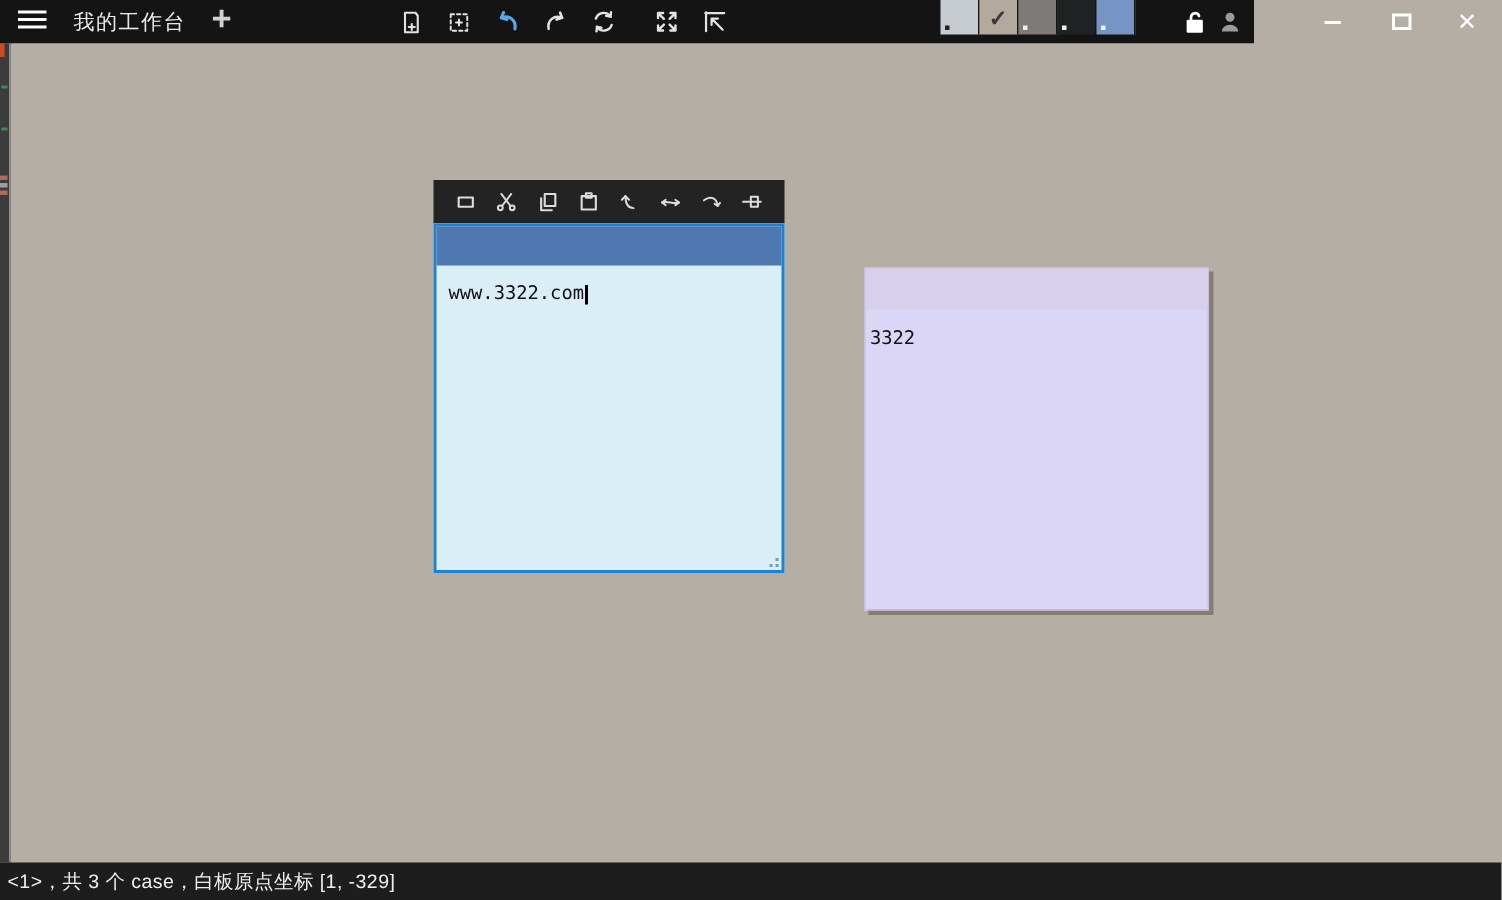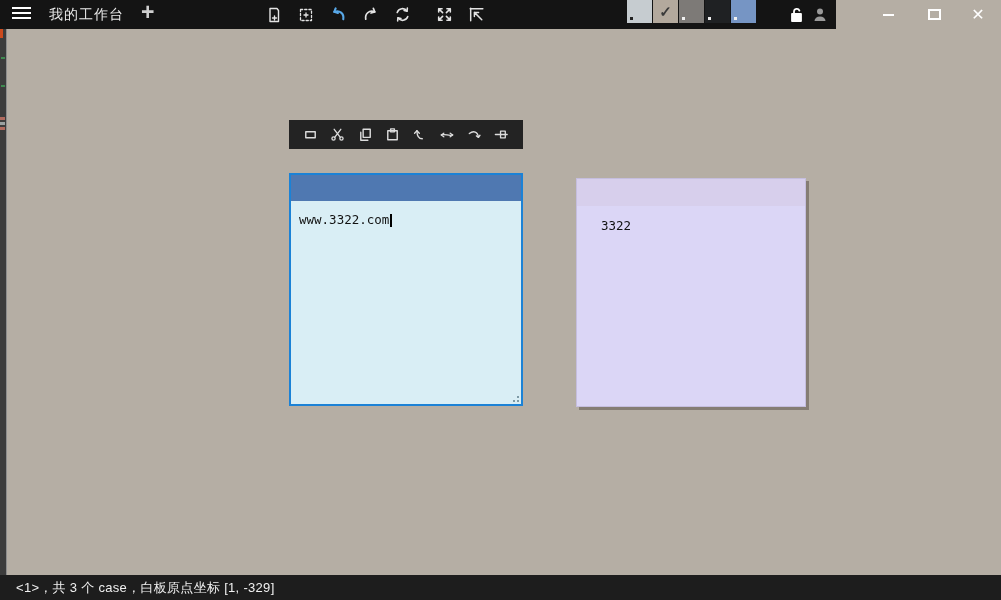--- a/index.html
+++ b/index.html
@@ -88,27 +88,27 @@
   .resize-grip i:nth-child(3) { right: 0; bottom: 4px; }
 
   
   .note2 {
     position: absolute; left: 568px; top: 149px; width: 230px; height: 229px;
     background: #dbd6f6; border: 1px solid #c5bede;
     box-shadow: 3px 3px 0 rgba(92, 86, 77, 0.55);
     cursor: move;
   }
   .note2-header { height: 27px; }
-  .note2-body { padding: 10px 24px; }
+  .note2-body { padding: 10px 3px; }
 
   
   .statusbar {
     position: absolute; left: 0; top: 575px; width: 1001px; height: 25px;
     background: #1d1d1d; color: #f0f0f0; font-size: 13px;
-    line-height: 25px; padding-left: 16px; letter-spacing: 0.3px;
+    line-height: 25px; padding-left: 5px; letter-spacing: 0.3px;
   }
 
   svg { stroke-linecap: round; stroke-linejoin: round; }
 </style>
 </head>
 <body>
 
 <div class="titlebar">
   <div class="hamburger">
     <div class="bar"></div>
@@ -263,21 +263,21 @@
       </svg>
     </div>
     <div class="note-tool">
       <svg width="17" height="17" viewBox="0 0 18 18" fill="none" stroke="currentColor" stroke-width="1.4">
         <path d="M2.5 9 h12.5"></path>
         <rect x="8" y="5.5" width="5" height="7"></rect>
       </svg>
     </div>
   </div>
 
-  <div class="note1" style="background-color: rgb(217, 238, 245); border-color: rgb(27, 130, 214); margin-top: 24px;">
+  <div class="note1" style="background-color: rgb(217, 238, 245); border-color: rgb(27, 130, 214);">
     <div class="note1-header" style="background-color: rgb(79, 120, 177);"></div>
     <div class="note1-body">
       <span class="note-text">www.3322.com</span><span class="text-cursor"></span>
     </div>
     <div class="resize-grip">
         <i></i>
         <i></i>
         <i></i>
       </div>
   </div>

